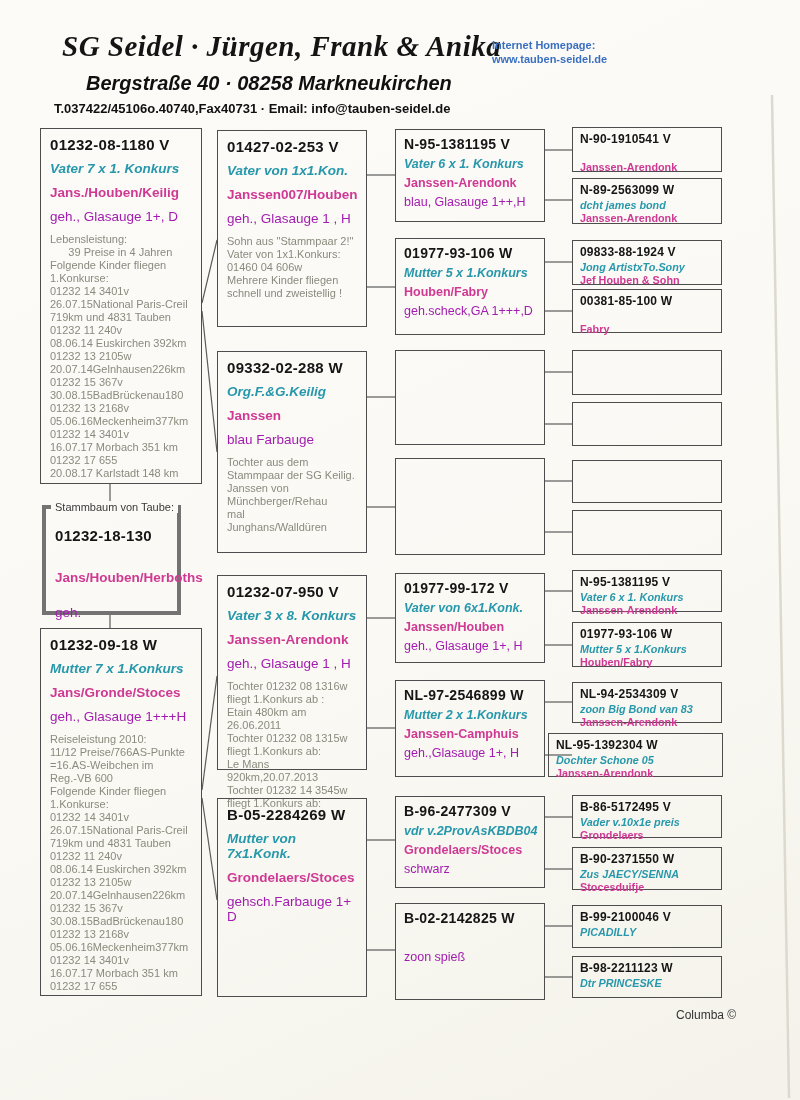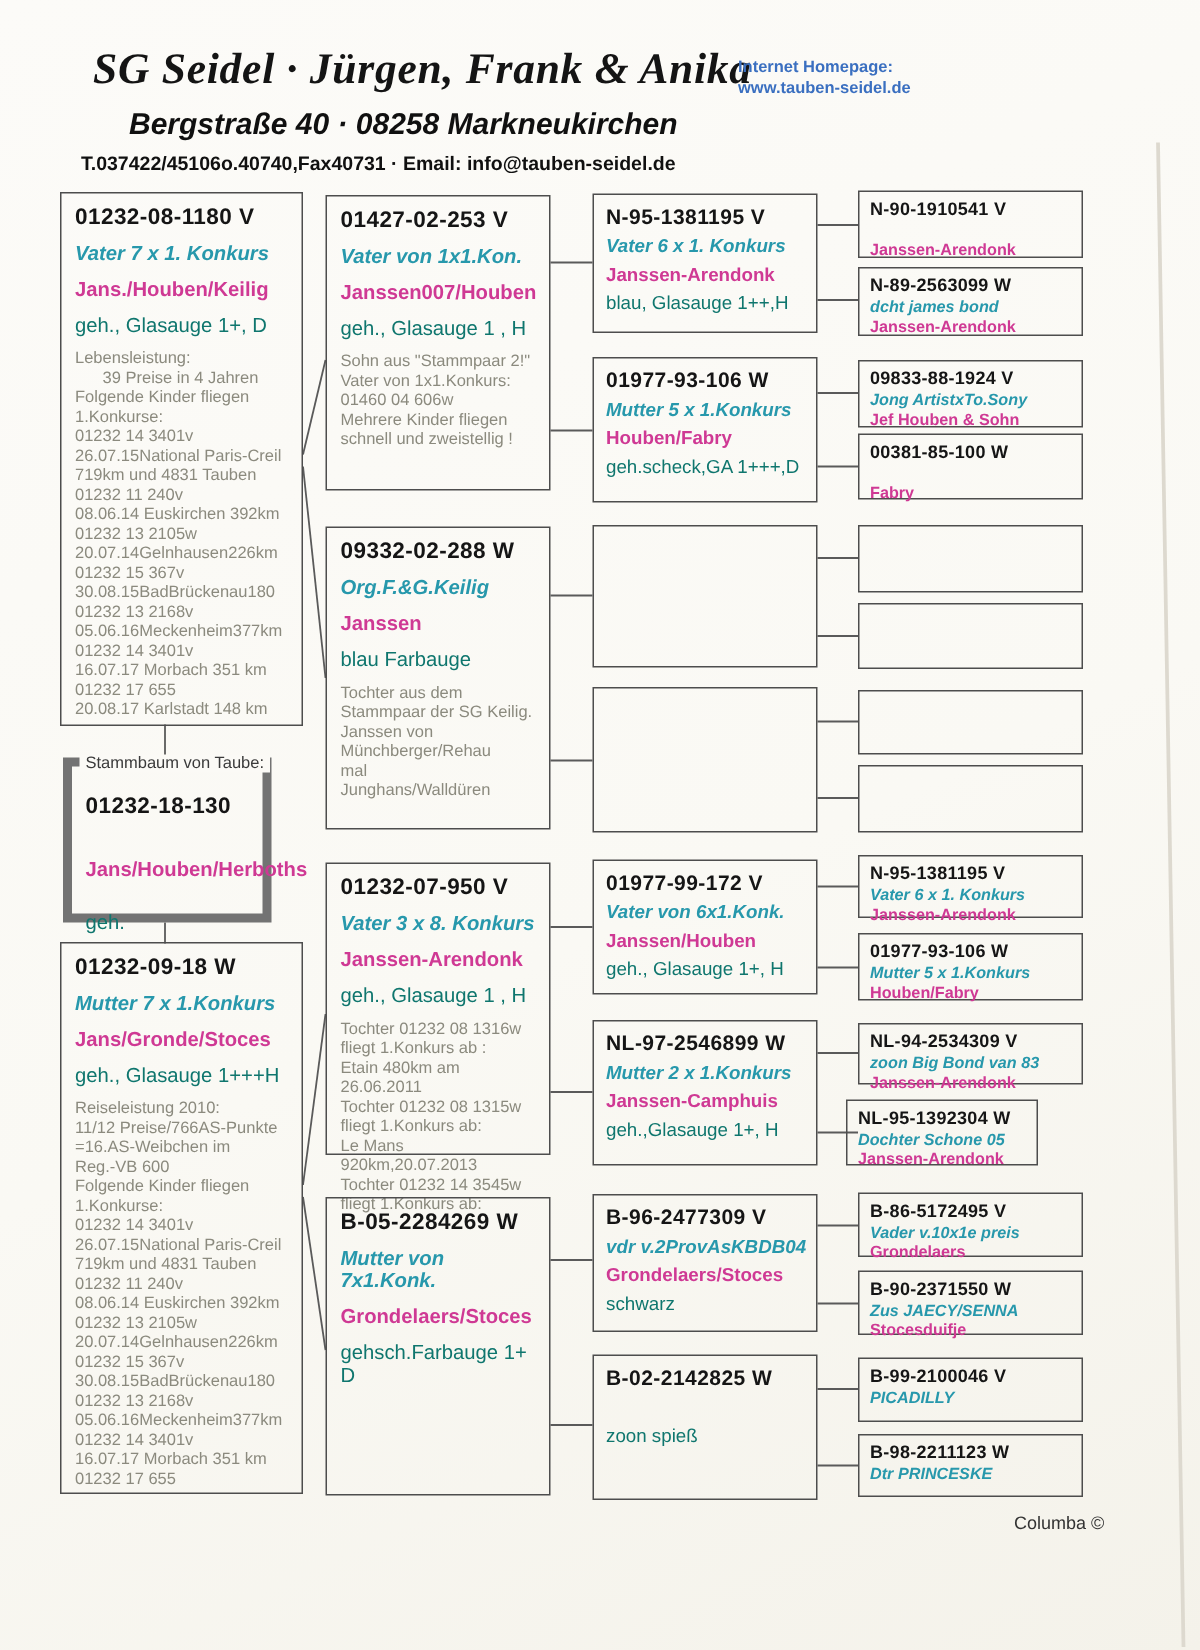--- a/index.html
+++ b/index.html
@@ -28,37 +28,37 @@
   }
   
   .box{
     position:absolute;border:1px solid #4d4d4d;box-sizing:border-box;
     padding:7px 5px 16px 9px;background:transparent;
   }
   .ring{font-weight:bold;color:#151515;font-size:15px;letter-spacing:.3px;margin-bottom:8px;}
   .line{font-size:13.5px;font-weight:bold;margin-bottom:9px;min-height:15px;}
   .t{color:#2798ac;font-style:italic;}
   .m{color:#cf3994;}
-  .b{color:#0f766e;font-weight:normal;}
+  .b{color:#a21caf;font-weight:normal;}
   .notes{
     color:#8b8a7e;font-size:11px;line-height:13px;white-space:pre-wrap;
     margin-top:9px;font-weight:normal;
   }
   .notes.tight{margin-top:4px;}
   
   .sm3{padding:6px 4px 2px 8px;}
   .sm3 .ring{font-size:14px;margin-bottom:5px;}
   .sm3 .line{font-size:12.5px;margin-bottom:5px;min-height:14px;}
   
   .sm4{padding:4px 4px 2px 7px;}
   .sm4 .ring{font-size:12px;margin-bottom:2px;letter-spacing:.2px;}
   .sm4 .line{font-size:10.8px;margin-bottom:1px;min-height:12px;}
   
   .frame{
-    position:absolute;border:6px solid #737373;box-sizing:border-box;
+    position:absolute;border:4px solid #737373;box-sizing:border-box;
     padding:18px 5px 4px 9px;
   }
   .frame-label{
     position:absolute;top:-8px;left:5px;background:#fbfaf6;padding:0 4px;
     font-size:11px;color:#3a3a3a;white-space:nowrap;
   }
   .frame .ring{margin-bottom:26px;}
   .frame .line{margin-bottom:7px;margin-top:20px;}
   
   svg.wires{position:absolute;left:0;top:0;}
@@ -290,21 +290,21 @@
 <div class="box sm4" style="left:572px;top:622px;width:150px;height:45px">
   <div class="ring">01977-93-106 W</div>
   <div class="line t">Mutter 5 x 1.Konkurs</div>
   <div class="line m">Houben/Fabry</div>
 </div>
 <div class="box sm4" style="left:572px;top:682px;width:150px;height:41px">
   <div class="ring">NL-94-2534309 V</div>
   <div class="line t">zoon Big Bond van 83</div>
   <div class="line m">Janssen-Arendonk</div>
 </div>
-<div class="box sm4" style="left:564px;top:733px;width:128px;height:44px">
+<div class="box sm4" style="left:548px;top:733px;width:175px;height:44px">
   <div class="ring">NL-95-1392304 W</div>
   <div class="line t">Dochter Schone 05</div>
   <div class="line m">Janssen-Arendonk</div>
 </div>
 <div class="box sm4" style="left:572px;top:795px;width:150px;height:43px">
   <div class="ring">B-86-5172495 V</div>
   <div class="line t">Vader v.10x1e preis</div>
   <div class="line m">Grondelaers</div>
 </div>
 <div class="box sm4" style="left:572px;top:847px;width:150px;height:43px">

